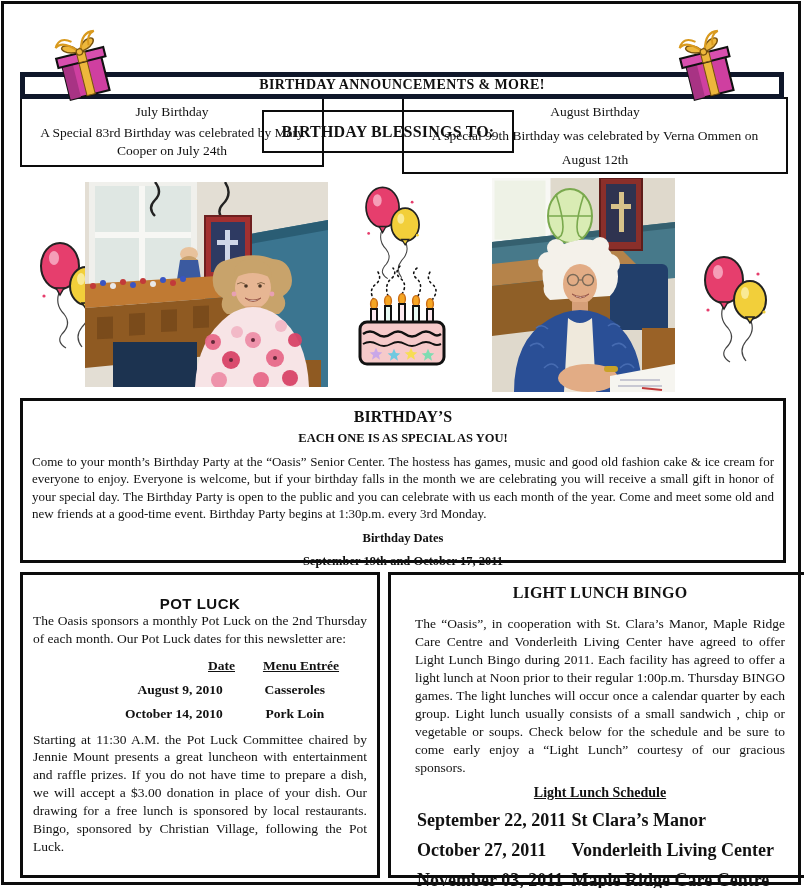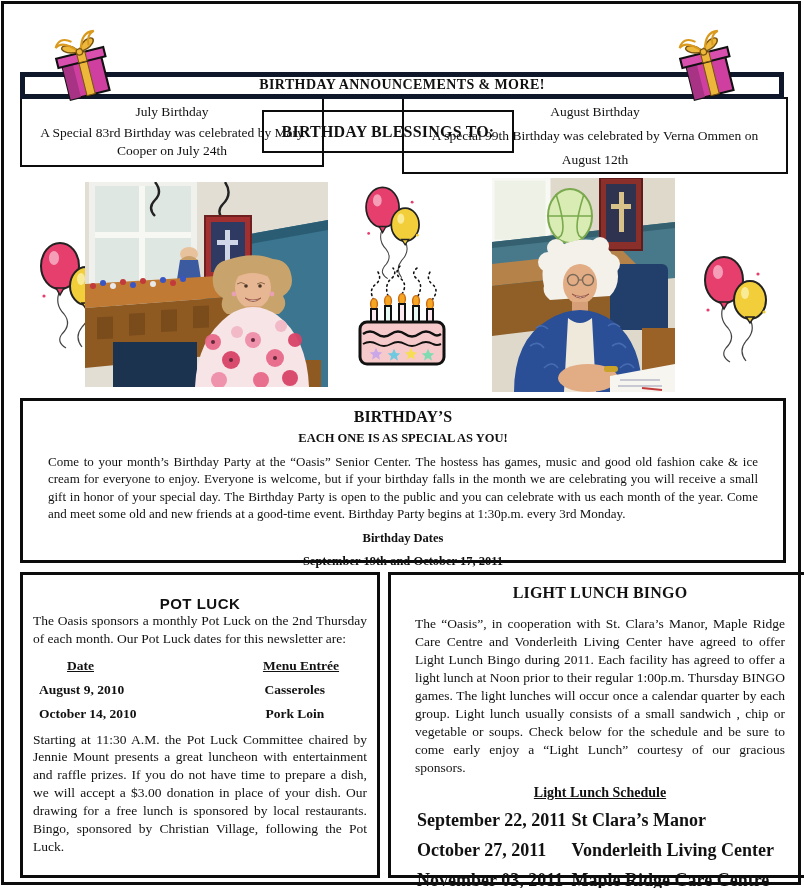--- a/index.html
+++ b/index.html
@@ -28,34 +28,34 @@
   .photo{border:0;}
   .photo-left{left:85px;top:182px;width:243px;height:205px;}
   .photo-right{left:492px;top:178px;width:183px;height:214px;}
   .balloons{width:72px;height:115px;}
   .balloons-left{left:36px;top:238px;}
   .balloons-center{left:356px;top:183px;width:74px;height:100px;}
   .balloons-right{left:700px;top:252px;}
   .cake{left:350px;top:262px;width:104px;height:110px;}
 
   
-  .birthdays-box{left:20px;top:398px;width:766px;height:165px;border:3px solid #0c0c0c;padding:5px 25px;}
+  .birthdays-box{left:20px;top:398px;width:766px;height:165px;border:3px solid #0c0c0c;padding:5px 9px;}
   .bd-title{text-align:center;font-weight:bold;font-size:16px;margin-top:2px;}
   .bd-subtitle{text-align:center;font-weight:bold;font-size:12.5px;margin-top:5px;}
   .bd-body{font-size:13px;line-height:1.33;text-align:justify;margin-top:7px;}
   .bd-dates-title{text-align:center;font-weight:bold;font-size:12.5px;margin-top:9px;}
   .bd-dates{text-align:center;font-weight:bold;font-size:12.5px;margin-top:8px;}
 
   
   .potluck-box{left:20px;top:572px;width:360px;height:306px;border:3px solid #0c0c0c;padding:6px 10px;}
   .pl-title{text-align:center;font-family:"Liberation Sans",sans-serif;font-weight:bold;font-size:15px;letter-spacing:.5px;margin-top:14px;}
   .pl-intro{font-size:13.5px;line-height:1.32;text-align:justify;margin-top:0;}
   .pl-table{margin-top:10px;}
   .pl-row{display:flex;font-weight:bold;font-size:13.5px;margin-top:8px;}
-  .pl-c1{width:56%;padding-left:6px;}
+  .pl-c1{width:56%;padding-left:6px;text-align:right;}
   .pl-c2{width:44%;text-align:center;}
   .pl-head .pl-c1{padding-left:34px;}
   .pl-head span{text-decoration:underline;}
   .pl-head .pl-c1 span, .pl-head .pl-c2 span{display:inline-block;}
   .pl-body{font-size:13.5px;line-height:1.32;text-align:justify;margin-top:9px;}
 
   .lightlunch-box{left:388px;top:572px;width:424px;height:306px;border:3px solid #0c0c0c;padding:5px 24px;}
   .ll-title{text-align:center;font-weight:bold;font-size:16px;margin-top:4px;letter-spacing:.2px;}
   .ll-body{font-size:13.5px;line-height:1.33;text-align:justify;margin-top:13px;}
   .ll-sched-title{text-align:center;font-weight:bold;font-size:14px;margin-top:8px;}

